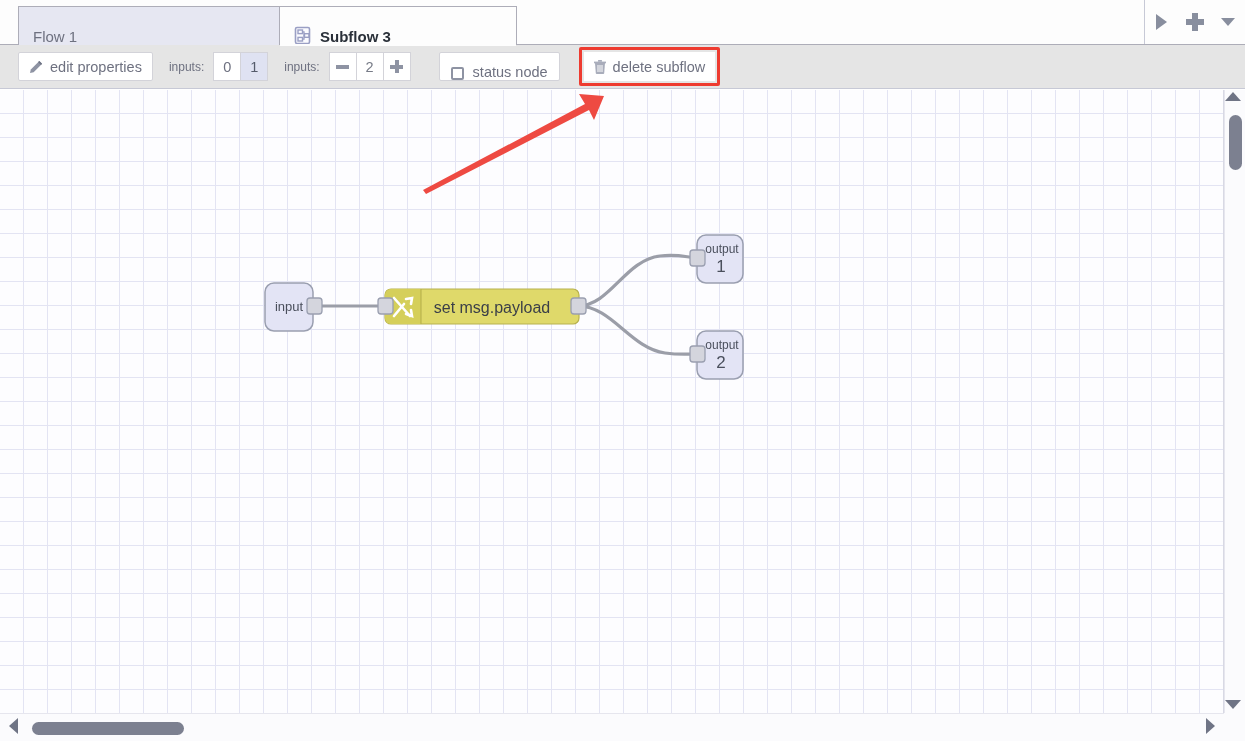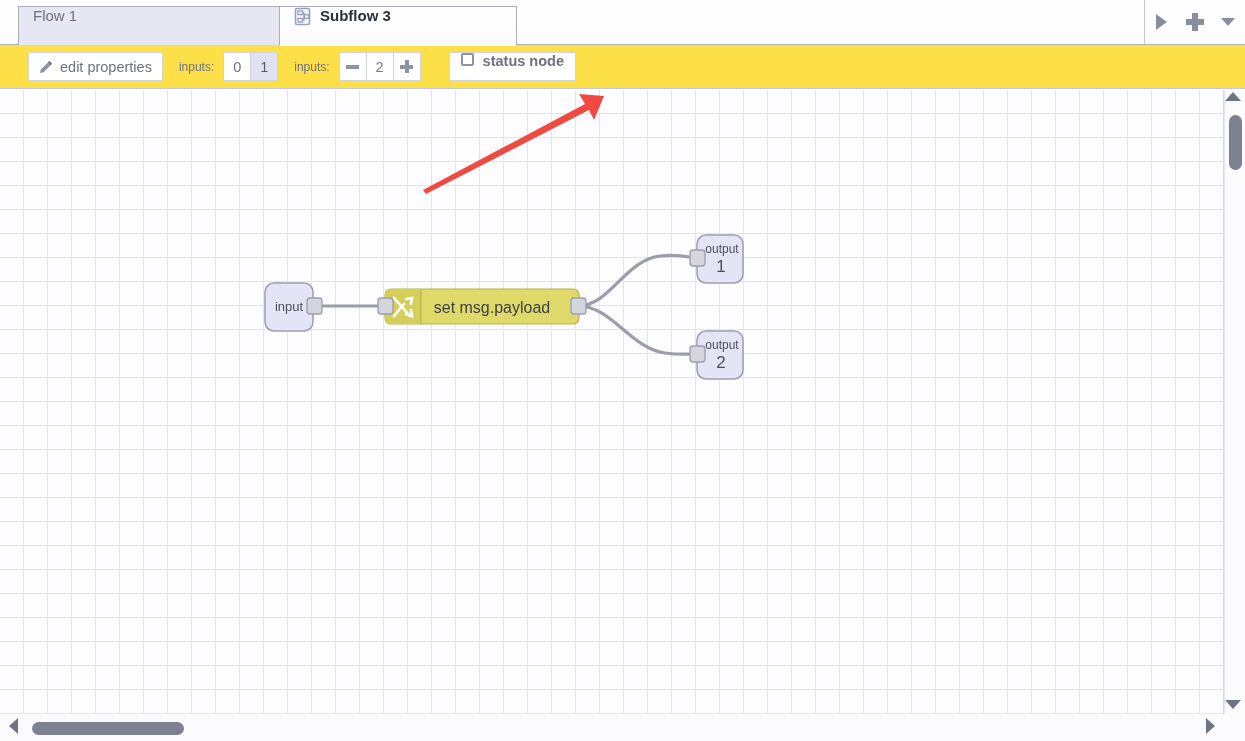--- a/index.html
+++ b/index.html
@@ -20,21 +20,21 @@
     display: flex; align-items: flex-end;
   }
   .tabbar-track {
     position: absolute; left: 0; bottom: 0; width: 1245px; height: 1px;
     background: #adadb8;
   }
   .tab {
     position: relative;
     height: 39px;
     margin-top: 6px;
-    display: flex; align-items: flex-start;
+    display: flex; align-items: flex-end;
     padding: 0 14px;
     border: 1px solid #adadb8;
     border-bottom: none;
     font-size: 15px;
     color: #4e5666;
     white-space: nowrap;
     cursor: pointer;
   }
   .tab.inactive {
     background: #e6e7f2;
@@ -86,24 +86,24 @@
   .tri-down {
     width: 0; height: 0;
     border-left: 7px solid transparent;
     border-right: 7px solid transparent;
     border-top: 8px solid #888e9e;
   }
 
   
   .toolbar {
     position: absolute; left: 0; top: 45px; width: 1245px; height: 44px;
-    background: #fde047;
+    background: #e5e5e5;
     border-bottom: 1px solid #c7c9d6;
     display: flex; align-items: center;
-    padding-left: 28px;
+    padding-left: 18px;
     font-size: 14.5px;
     color: #6e7180;
   }
   .tb-btn {
     height: 29px;
     border: 1px solid #d3d3d9;
     background: #fff;
     color: #6e7180;
     font-size: 14.5px;
     font-family: "Liberation Sans", sans-serif;
@@ -132,25 +132,24 @@
   .plus-g { position: relative; width: 13px; height: 13px; }
   .plus-g::before, .plus-g::after { content:""; position:absolute; background:#8e93a3; }
   .plus-g::before { left:0; top:4.5px; width:13px; height:4px; }
   .plus-g::after { top:0; left:4.5px; width:4px; height:13px; }
 
   .chkbox-btn {
     margin-left: 28px;
     height: 29px;
     border: 1px solid #d3d3d9;
     background: #fff;
-    display: inline-flex; align-items: flex-start;
+    display: inline-flex; align-items: flex-end;
     padding: 0 11px;
     cursor: pointer;
     border-radius: 2px;
-    font-weight: bold;
   }
   .chk {
     width: 13px; height: 13px;
     border: 2px solid #8e93a3;
     border-radius: 2px;
     margin-right: 9px;
   }
   .del-wrap {
     margin-left: 19px;
     border: 3px solid #ee3b30;
@@ -304,20 +303,33 @@
       <div>
         <span class="plus-g"></span>
       </div>
     </div>
 
     <div class="chkbox-btn">
       <span class="chk"></span>
       <span>status node</span>
     </div>
 
+    <div class="del-wrap">
+      <div class="del-btn">
+        <svg class="trash-icon" viewBox="0 0 12 14">
+          <path d="M1 3 H11 L10.2 13.2 Q10.1 14 9.3 14 H2.7 Q1.9 14 1.8 13.2 Z" fill="#a9adbb"></path>
+          <rect x="0" y="1.6" width="12" height="1.7" fill="#a9adbb"></rect>
+          <rect x="4" y="0" width="4" height="1.8" rx="0.5" fill="#a9adbb"></rect>
+          <rect x="3.5" y="5" width="1" height="7" fill="#fdfdfd"></rect>
+          <rect x="5.5" y="5" width="1" height="7" fill="#fdfdfd"></rect>
+          <rect x="7.5" y="5" width="1" height="7" fill="#fdfdfd"></rect>
+        </svg>
+        <span>delete subflow</span>
+      </div>
+    </div>
   </div>
 
   <div class="canvas-outer">
     <div class="grid"></div>
 
     <svg class="canvas-svg" width="1224" height="623" viewBox="0 90 1224 623">
 
       <g fill="none" stroke="#9b9ea8" stroke-width="3.2" stroke-linecap="round">
         <path d="M314 306 L386 306"></path>
         <path d="M578 306 C 610 306, 625 260, 660 256 C 678 254, 685 257, 697 258"></path>

